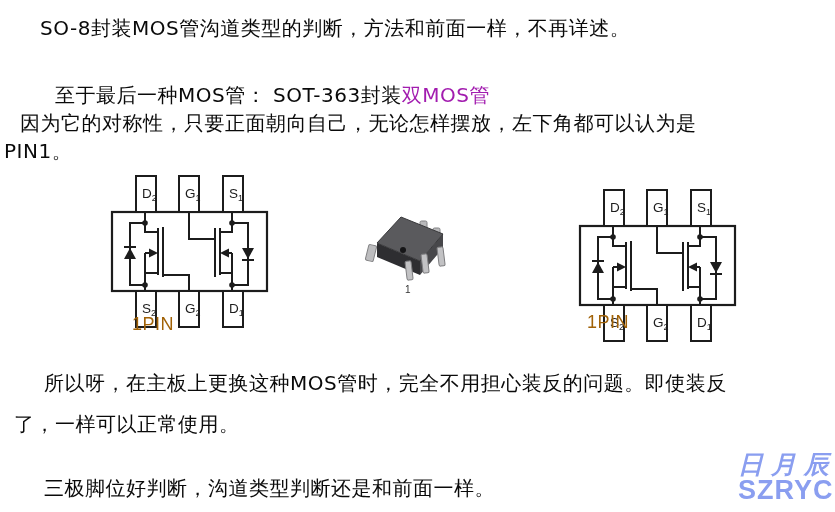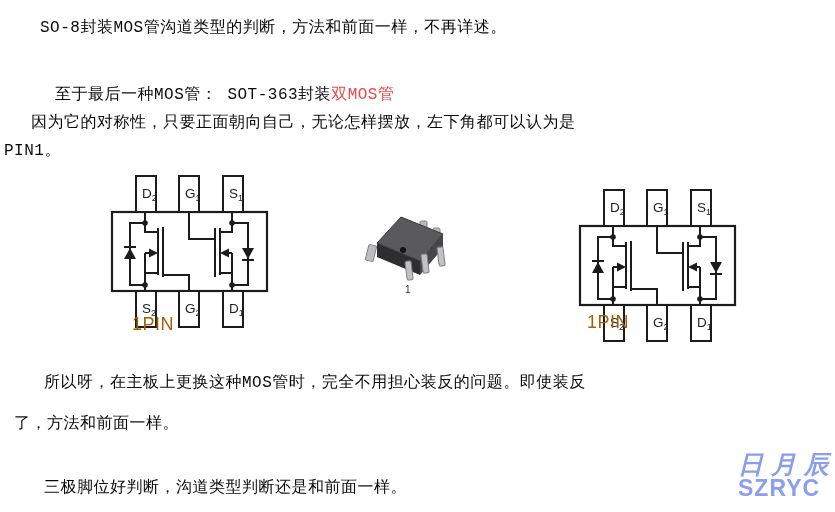--- a/index.html
+++ b/index.html
@@ -4,26 +4,25 @@
 <style>
   html,body{margin:0;padding:0;}
   body{
     width:835px;height:512px;position:relative;overflow:hidden;
     background:#ffffff;
     font-family:"DejaVu Sans",sans-serif;
     color:#0a0a0a;
   }
   .txtline{
     position:absolute;
-    font-size:16px;line-height:24px;
+    font-size:20px;line-height:24px;
     white-space:nowrap;
     letter-spacing:0.5px;
-    font-family:Liberation Mono, monospace;
-  }
-  .red{color:#ef4444;}
+  }
+  .red{color:#a21caf;}
   
   .diagram{position:absolute;width:165px;height:162px;}
   .diagram svg{position:absolute;left:0;top:0;}
   .pin1-label{
     position:absolute;
     font-size:18px;font-weight:normal;color:#a16207;
     letter-spacing:0.5px;white-space:nowrap;
     font-family:"Liberation Sans",sans-serif;
   }
   .diagram-left{left:108px;top:174px;}
@@ -46,38 +45,38 @@
   
   .wm{position:absolute;color:#8a9ef0;white-space:nowrap;}
   .wm-cn{
     left:738px;top:448px;
     font-size:25px;font-weight:bold;font-style:italic;
     letter-spacing:8px;
     font-family:"DejaVu Serif",serif;
   }
   .wm-en{
     left:738px;top:475px;
-    font-size:23px;font-weight:bold;
+    font-size:27px;font-weight:bold;
     letter-spacing:1px;
     font-family:"Liberation Sans",sans-serif;
   }
 </style>
 </head>
 <body>
 
 <div class="txtline" style="left:40px;top:16px;">SO-8封装MOS管沟道类型的判断，方法和前面一样，不再详述。</div>
 
 <div class="txtline" style="left:55px;top:83px;">
   <span>至于最后一种MOS管： SOT-363封装</span><span class="red">双MOS管</span>
 </div>
-<div class="txtline" style="left:31px;top:111px;">因为它的对称性，只要正面朝向自己，无论怎样摆放，左下角都可以认为是</div>
+<div class="txtline" style="left:20px;top:111px;">因为它的对称性，只要正面朝向自己，无论怎样摆放，左下角都可以认为是</div>
 <div class="txtline" style="left:4px;top:139px;">PIN1。</div>
 
 <div class="txtline" style="left:44px;top:371px;">所以呀，在主板上更换这种MOS管时，完全不用担心装反的问题。即使装反</div>
-<div class="txtline" style="left:14px;top:412px;">了，方法和前面一样。</div>
+<div class="txtline" style="left:14px;top:412px;">了，一样可以正常使用。</div>
 
 <div class="txtline" style="left:44px;top:476px;">三极脚位好判断，沟道类型判断还是和前面一样。</div>
 
 <div class="diagram diagram-left">
   <svg class="schem" width="165" height="158" viewBox="0 0 165 158">
 
     <rect class="box" x="4" y="38" width="155" height="79"></rect>
 
     <rect class="pin" x="28" y="2" width="20" height="36"></rect>
     <rect class="pin" x="71" y="2" width="20" height="36"></rect>

